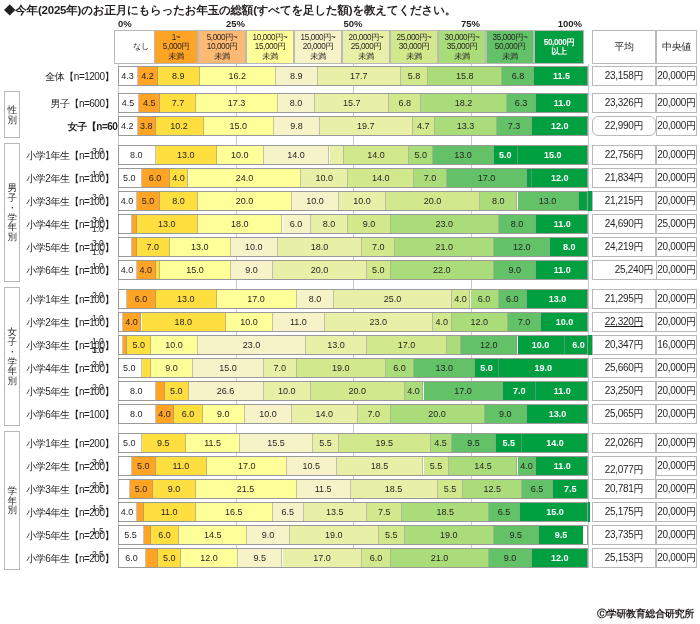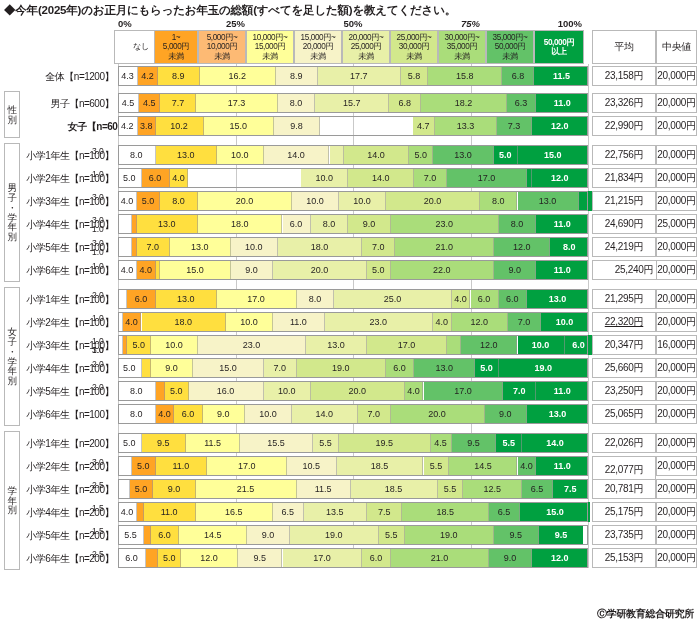--- a/index.html
+++ b/index.html
@@ -86,21 +86,21 @@
 </head>
 <body>
 
 <div id="root">
   <div class="title">◆今年(2025年)のお正月にもらったお年玉の総額(すべてを足した額)を教えてください。</div>
   <div id="dyn">
       <div class="axis-labels">
         <div class="axis-lab first" style="left: 118px;">0%</div>
         <div class="axis-lab" style="left: 235.5px;">25%</div>
         <div class="axis-lab" style="left: 353px;">50%</div>
-        <div class="axis-lab" style="left: 470.5px; font-style: italic;">75%</div>
+        <div class="axis-lab" style="left: 470.5px;">75%</div>
         <div class="axis-lab" style="left: 582px; transform: translateX(-100%);">100%</div>
       </div>
       <div class="legend" style="left: 0px; width: 700px;">
         <div class="legend-cell" style="left: 114px; width: 54px; background: rgb(255, 255, 255);">なし</div>
         <div class="legend-cell" style="left: 154px; width: 44px; background: rgb(255, 164, 36);">1~
 5,000円
 未満</div>
         <div class="legend-cell" style="left: 198px; width: 48px; background: #fdba74;">5,000円~
 10,000円
 未満</div>
@@ -189,27 +189,28 @@
       <div class="bar-outline" style="left: 118px; top: 93px; width: 470px; height: 20px; pointer-events: none;"></div>
       <div class="cellval" style="left: 592px; top: 93px; width: 64px; height: 20px;">23,326円</div>
       <div class="cellval" style="left: 656px; top: 93px; width: 41px; height: 20px;">20,000円</div>
       <div class="rowlabel" style="left: 40px; top: 120px; width: 92px; font-weight: bold;">女子【n=600】</div>
       <div class="bar-row" style="left: 118px; top: 116px; width: 470px; height: 20px;">
         <div class="seg" style="left: 0px; width: 19.74px; background: rgb(255, 255, 255); border-right: 1px solid rgba(150, 150, 150, 0.55);">4.2</div>
         <div class="seg" style="left: 19.74px; width: 17.86px; background: rgb(255, 164, 36); border-right: 1px solid rgba(150, 150, 150, 0.55);">3.8</div>
         <div class="seg" style="left: 37.6px; width: 47.94px; background: rgb(255, 223, 63); border-right: 1px solid rgba(150, 150, 150, 0.55);">10.2</div>
         <div class="seg" style="left: 85.54px; width: 70.5px; background: rgb(255, 255, 153); border-right: 1px solid rgba(150, 150, 150, 0.55);">15.0</div>
         <div class="seg" style="left: 156.04px; width: 46.06px; background: rgb(247, 243, 200); border-right: 1px solid rgba(150, 150, 150, 0.55);">9.8</div>
+        <div class="seg" style="left: 202.1px; width: 92.59px; background: rgb(232, 240, 168); border-right: 1px solid rgba(150, 150, 150, 0.55);">19.7</div>
         <div class="seg" style="left: 294.69px; width: 22.09px; background: rgb(210, 232, 140); border-right: 1px solid rgba(150, 150, 150, 0.55);">4.7</div>
         <div class="seg" style="left: 316.78px; width: 62.51px; background: rgb(170, 221, 122); border-right: 1px solid rgba(150, 150, 150, 0.55);">13.3</div>
         <div class="seg" style="left: 379.29px; width: 34.31px; background: rgb(99, 194, 104); border-right: 1px solid rgba(150, 150, 150, 0.55);">7.3</div>
         <div class="seg white" style="left: 413.6px; width: 56.4px; background: rgb(0, 160, 64); border-right: none;">12.0</div>
       </div>
       <div class="bar-outline" style="left: 118px; top: 116px; width: 470px; height: 20px; pointer-events: none;"></div>
-      <div class="cellval" style="left: 592px; top: 116px; width: 64px; height: 20px;">22,990円</div>
+      <div class="cellval" style="left: 592px; top: 116px; width: 64px; height: 20px; border-radius: 6px;">22,990円</div>
       <div class="cellval" style="left: 656px; top: 116px; width: 41px; height: 20px;">20,000円</div>
       <div class="rowlabel" style="left: 22px; top: 149px; width: 92px;">小学1年生【n=100】</div>
       <div class="seg-lab" style="left: 92px; top: 146px; position: absolute; font-size: 8.5px;">3.0</div>
       <div class="bar-row" style="left: 118px; top: 145px; width: 470px; height: 20px;">
         <div class="seg" style="left: 0px; width: 37.6px; background: rgb(255, 255, 255); border-right: 1px solid rgba(150, 150, 150, 0.55);">8.0</div>
         <div class="seg" style="left: 37.6px; width: 0px; background: rgb(255, 164, 36); border-right: 1px solid rgba(150, 150, 150, 0.55);"></div>
         <div class="seg" style="left: 37.6px; width: 61.1px; background: rgb(255, 223, 63); border-right: 1px solid rgba(150, 150, 150, 0.55);">13.0</div>
         <div class="seg" style="left: 98.7px; width: 47px; background: rgb(255, 255, 153); border-right: 1px solid rgba(150, 150, 150, 0.55);">10.0</div>
         <div class="seg" style="left: 145.7px; width: 65.8px; background: rgb(247, 243, 200); border-right: 1px solid rgba(150, 150, 150, 0.55);">14.0</div>
         <div class="seg" style="left: 211.5px; width: 14.1px; background: rgb(232, 240, 168); border-right: 1px solid rgba(150, 150, 150, 0.55);"></div>
@@ -221,20 +222,21 @@
       </div>
       <div class="bar-outline" style="left: 118px; top: 145px; width: 470px; height: 20px; pointer-events: none;"></div>
       <div class="cellval" style="left: 592px; top: 145px; width: 64px; height: 20px;">22,756円</div>
       <div class="cellval" style="left: 656px; top: 145px; width: 41px; height: 20px;">20,000円</div>
       <div class="rowlabel" style="left: 22px; top: 172px; width: 92px;">小学2年生【n=100】</div>
       <div class="seg-lab" style="left: 92px; top: 169px; position: absolute; font-size: 8.5px;">1.0</div>
       <div class="bar-row" style="left: 118px; top: 168px; width: 470px; height: 20px;">
         <div class="seg" style="left: 0px; width: 23.5px; background: rgb(255, 255, 255); border-right: 1px solid rgba(150, 150, 150, 0.55);">5.0</div>
         <div class="seg" style="left: 23.5px; width: 28.2px; background: rgb(255, 164, 36); border-right: 1px solid rgba(150, 150, 150, 0.55);">6.0</div>
         <div class="seg" style="left: 51.7px; width: 18.8px; background: rgb(255, 223, 63); border-right: 1px solid rgba(150, 150, 150, 0.55);">4.0</div>
+        <div class="seg" style="left: 70.5px; width: 112.8px; background: rgb(255, 255, 153); border-right: 1px solid rgba(150, 150, 150, 0.55);">24.0</div>
         <div class="seg" style="left: 183.3px; width: 0px; background: rgb(247, 243, 200); border-right: 1px solid rgba(150, 150, 150, 0.55);"></div>
         <div class="seg" style="left: 183.3px; width: 47px; background: rgb(232, 240, 168); border-right: 1px solid rgba(150, 150, 150, 0.55);">10.0</div>
         <div class="seg" style="left: 230.3px; width: 65.8px; background: rgb(210, 232, 140); border-right: 1px solid rgba(150, 150, 150, 0.55);">14.0</div>
         <div class="seg" style="left: 296.1px; width: 32.9px; background: rgb(170, 221, 122); border-right: 1px solid rgba(150, 150, 150, 0.55);">7.0</div>
         <div class="seg" style="left: 329px; width: 79.9px; background: rgb(99, 194, 104); border-right: 1px solid rgba(150, 150, 150, 0.55);">17.0</div>
         <div class="seg white" style="left: 408.9px; width: 4.7px; background: rgb(0, 160, 64); border-right: 1px solid rgba(150, 150, 150, 0.55);"></div>
         <div class="seg white" style="left: 413.6px; width: 56.4px; background: rgb(0, 160, 64); border-right: none;">12.0</div>
       </div>
       <div class="bar-outline" style="left: 118px; top: 168px; width: 470px; height: 20px; pointer-events: none;"></div>
       <div class="cellval" style="left: 592px; top: 168px; width: 64px; height: 20px;">21,834円</div>
@@ -382,21 +384,21 @@
       <div class="bar-outline" style="left: 118px; top: 358px; width: 470px; height: 20px; pointer-events: none;"></div>
       <div class="cellval" style="left: 592px; top: 358px; width: 64px; height: 20px;">25,660円</div>
       <div class="cellval" style="left: 656px; top: 358px; width: 41px; height: 20px;">20,000円</div>
       <div class="rowlabel" style="left: 22px; top: 385px; width: 92px;">小学5年生【n=100】</div>
       <div class="seg-lab" style="left: 92px; top: 382px; position: absolute; font-size: 8.5px;">2.0</div>
       <div class="bar-row" style="left: 118px; top: 381px; width: 470px; height: 20px;">
         <div class="seg" style="left: 0px; width: 37.6px; background: rgb(255, 255, 255); border-right: 1px solid rgba(150, 150, 150, 0.55);">8.0</div>
         <div class="seg" style="left: 37.6px; width: 9.4px; background: rgb(255, 164, 36); border-right: 1px solid rgba(150, 150, 150, 0.55);"></div>
         <div class="seg" style="left: 47px; width: 23.5px; background: rgb(255, 223, 63); border-right: 1px solid rgba(150, 150, 150, 0.55);">5.0</div>
         <div class="seg" style="left: 70.5px; width: 0px; background: rgb(255, 255, 153); border-right: 1px solid rgba(150, 150, 150, 0.55);"></div>
-        <div class="seg" style="left: 70.5px; width: 75.2px; background: rgb(247, 243, 200); border-right: 1px solid rgba(150, 150, 150, 0.55);">16.0</div>
+        <div class="seg" style="left: 70.5px; width: 75.2px; background: rgb(247, 243, 200); border-right: 1px solid rgba(150, 150, 150, 0.55);">26.6</div>
         <div class="seg" style="left: 145.7px; width: 47px; background: rgb(232, 240, 168); border-right: 1px solid rgba(150, 150, 150, 0.55);">10.0</div>
         <div class="seg" style="left: 192.7px; width: 94px; background: rgb(210, 232, 140); border-right: 1px solid rgba(150, 150, 150, 0.55);">20.0</div>
         <div class="seg" style="left: 286.7px; width: 18.8px; background: rgb(170, 221, 122); border-right: 1px solid rgba(150, 150, 150, 0.55);">4.0</div>
         <div class="seg" style="left: 305.5px; width: 79.9px; background: rgb(99, 194, 104); border-right: 1px solid rgba(150, 150, 150, 0.55);">17.0</div>
         <div class="seg white" style="left: 385.4px; width: 32.9px; background: rgb(0, 160, 64); border-right: 1px solid rgba(150, 150, 150, 0.55);">7.0</div>
         <div class="seg white" style="left: 418.3px; width: 51.7px; background: rgb(0, 160, 64); border-right: none;">11.0</div>
       </div>
       <div class="bar-outline" style="left: 118px; top: 381px; width: 470px; height: 20px; pointer-events: none;"></div>
       <div class="cellval" style="left: 592px; top: 381px; width: 64px; height: 20px;">23,250円</div>
       <div class="cellval" style="left: 656px; top: 381px; width: 41px; height: 20px;">20,000円</div>

